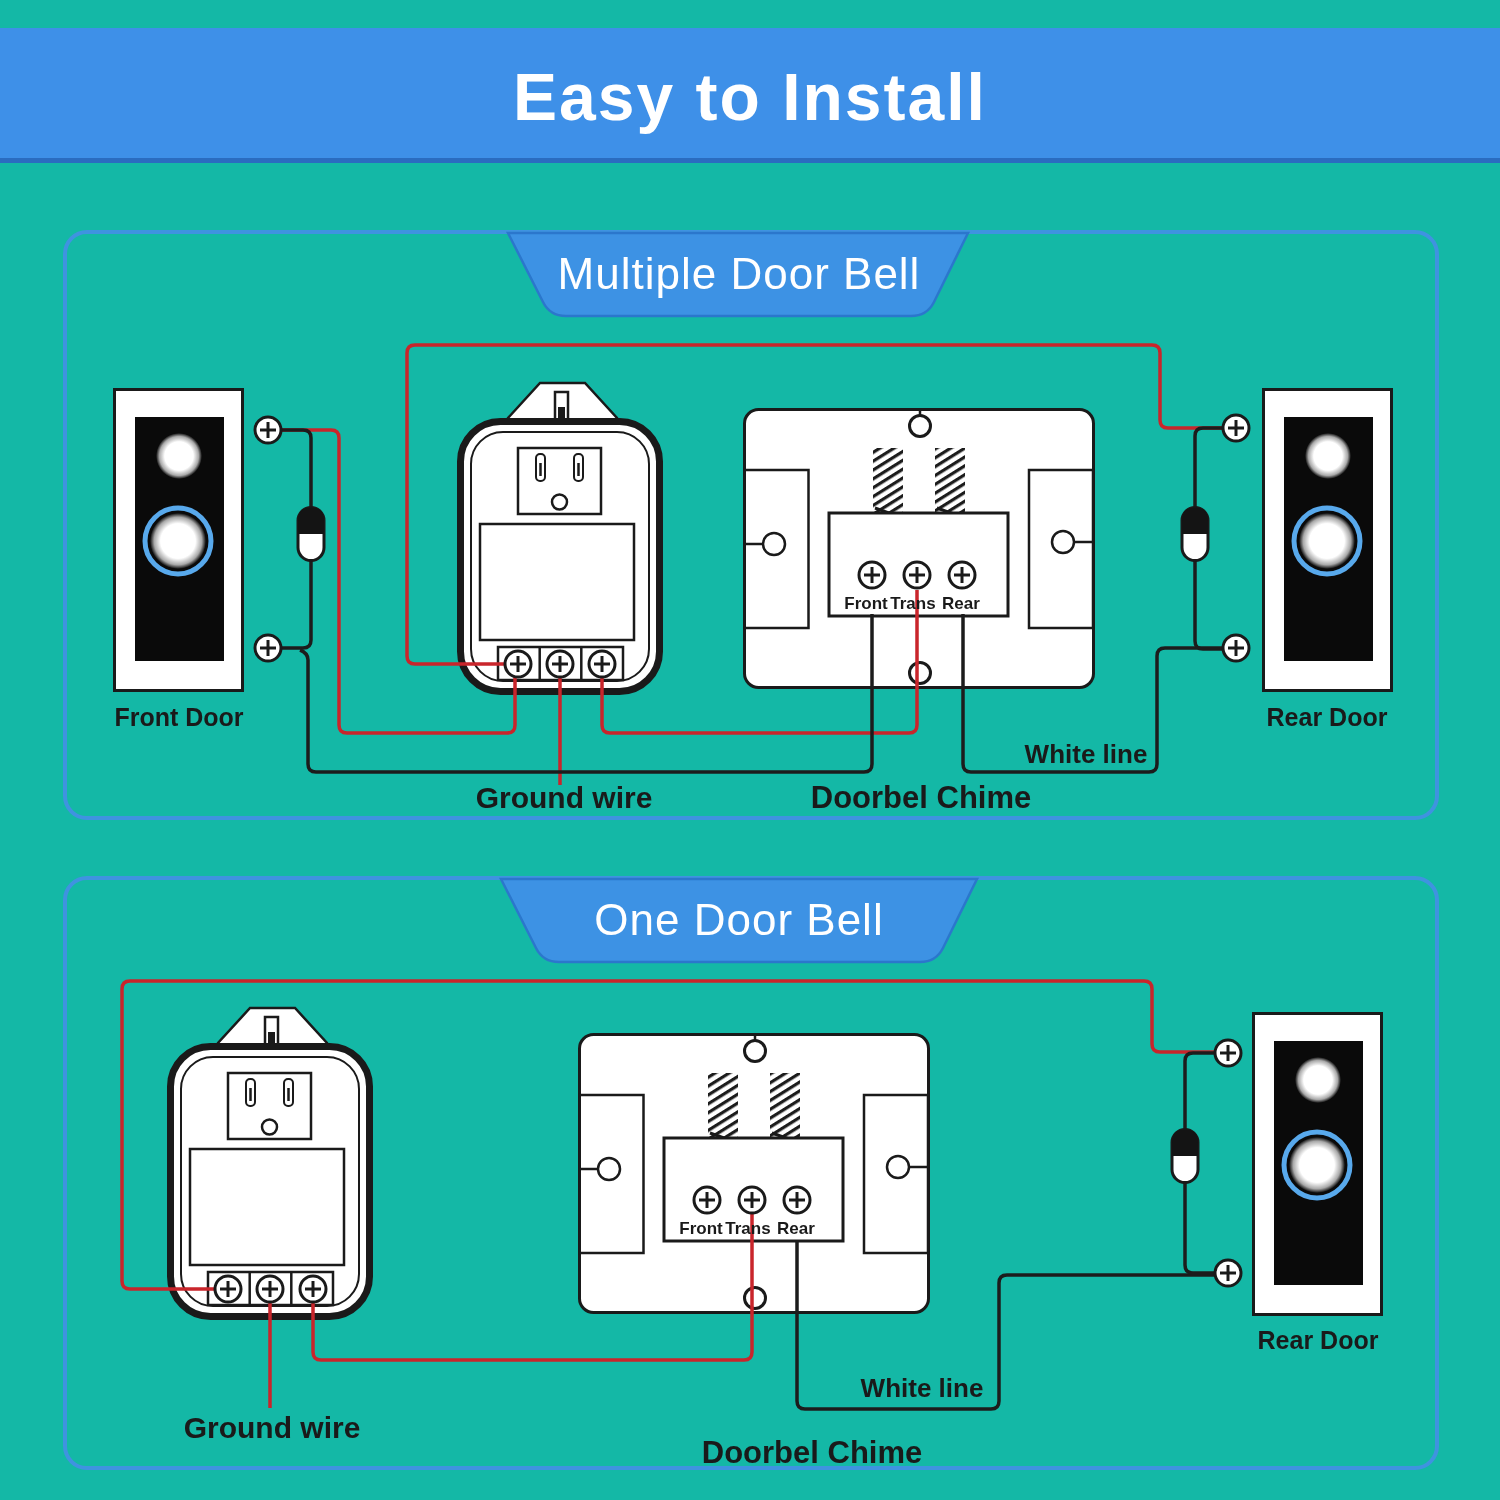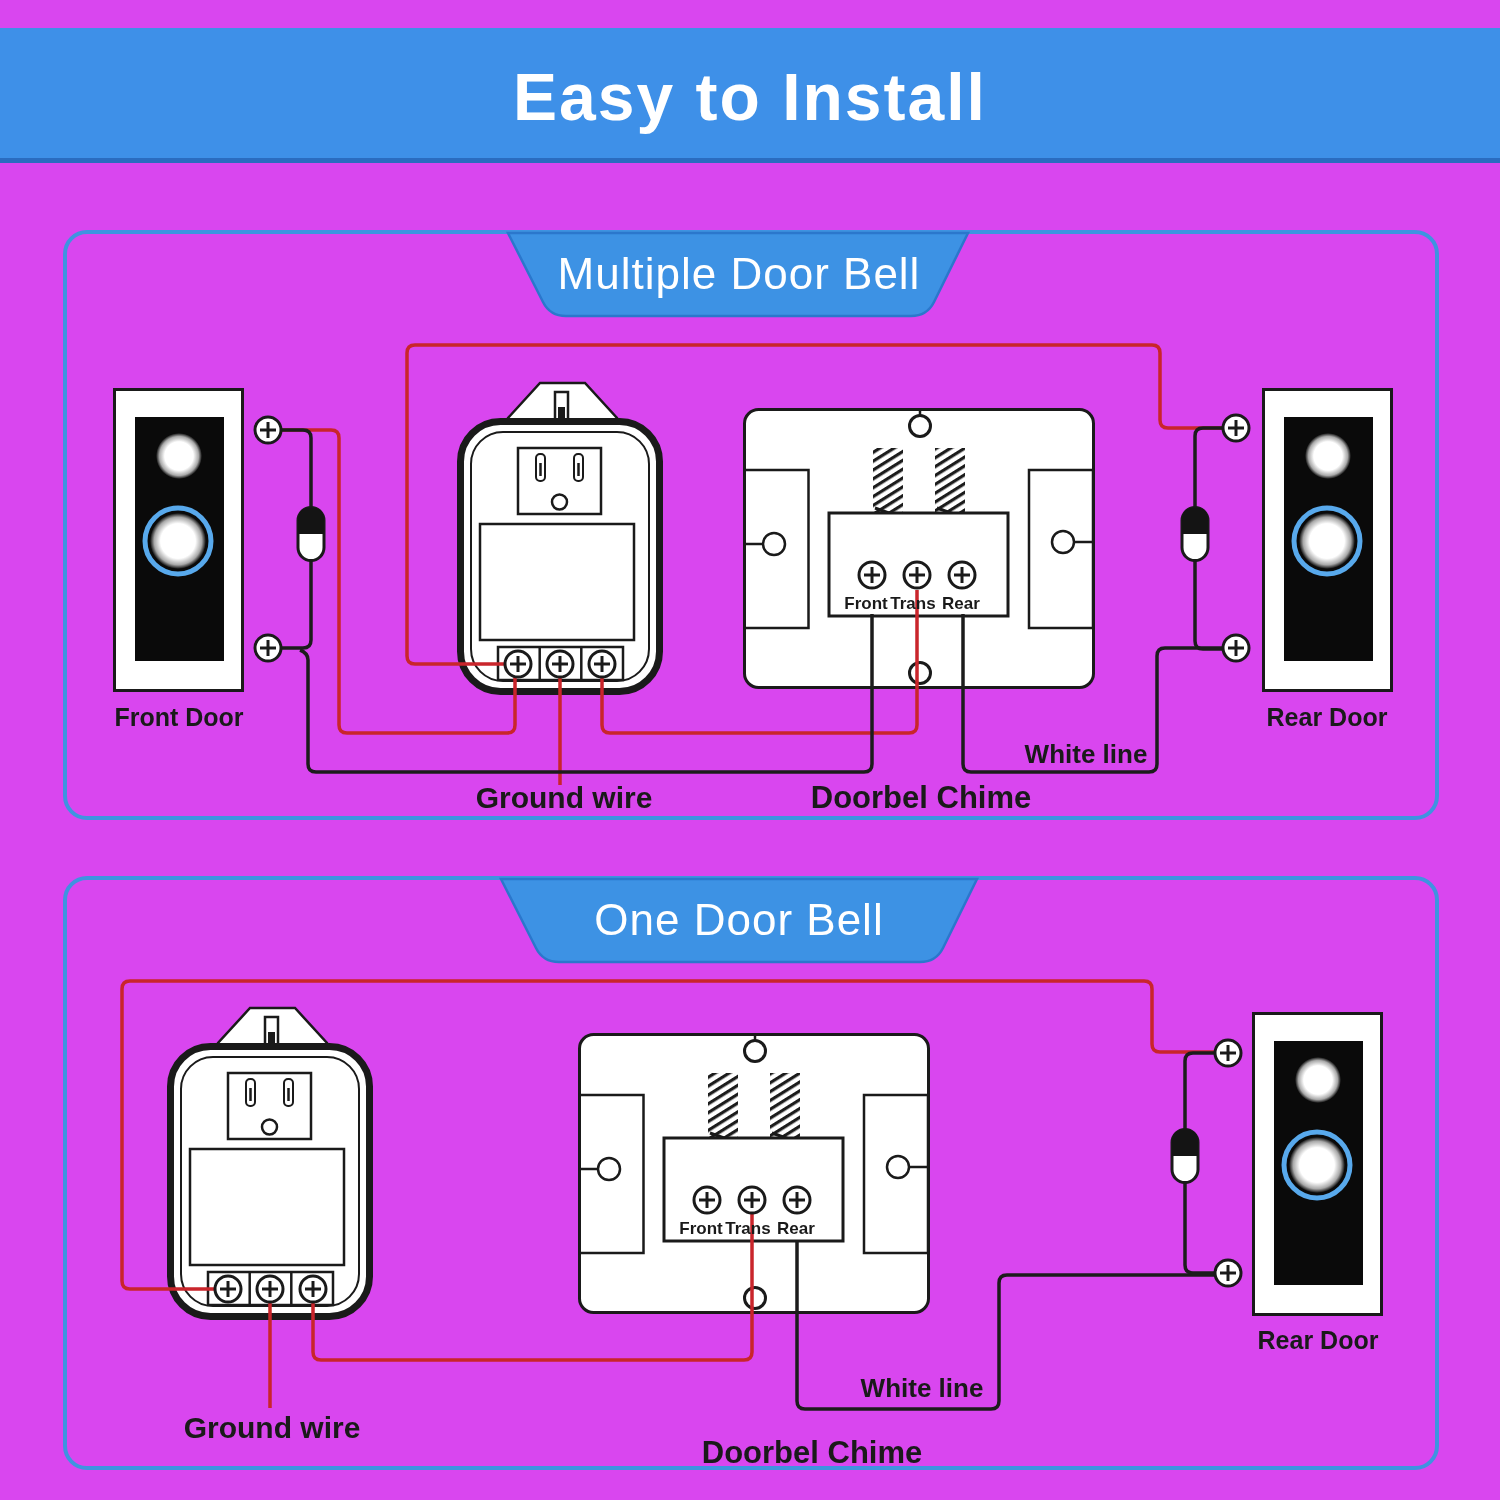--- a/index.html
+++ b/index.html
@@ -3,21 +3,21 @@
 <meta charset="utf-8">
 <style>
   :root{
     --header_bg:#3e90e8; --header_edge:#2a6cc0;
     --badge_bg:#3d92e4; --badge_edge:#2b77cc;
     --panel_border:#3f93e0;
     --wire_red:#c9252b; --wire_black:#1c1c1c;
     --ink:#1a1a1a; --button_ring:#58a9ec;
   }
   html,body{margin:0;padding:0;background:#ffffff;}
-  .stage{position:relative;width:1500px;height:1500px;background:#d946ef;overflow:hidden;}
+  .stage{position:relative;width:1500px;height:1500px;background:#14b8a6;overflow:hidden;}
   svg{position:absolute;inset:0;display:block;font-family:"Liberation Sans",sans-serif;}
   .t-header{font:bold 66px "Liberation Sans",sans-serif;fill:#ffffff;letter-spacing:2px;}
   .t-badge{font:400 44px "Liberation Sans",sans-serif;fill:#ffffff;letter-spacing:1px;}
   .t-door{font:bold 25px "Liberation Sans",sans-serif;fill:var(--ink);}
   .t-label{font:bold 30px "Liberation Sans",sans-serif;fill:var(--ink);}
   .t-chime{font:800 31px "Liberation Sans",sans-serif;fill:var(--ink);}
   .t-white{font:bold 26px "Liberation Sans",sans-serif;fill:var(--ink);}
   .t-term{font:bold 17px "Liberation Sans",sans-serif;fill:var(--ink);}
   text{text-anchor:middle;}
   .wr{stroke:var(--wire_red);stroke-width:3.5px;fill:none;}

